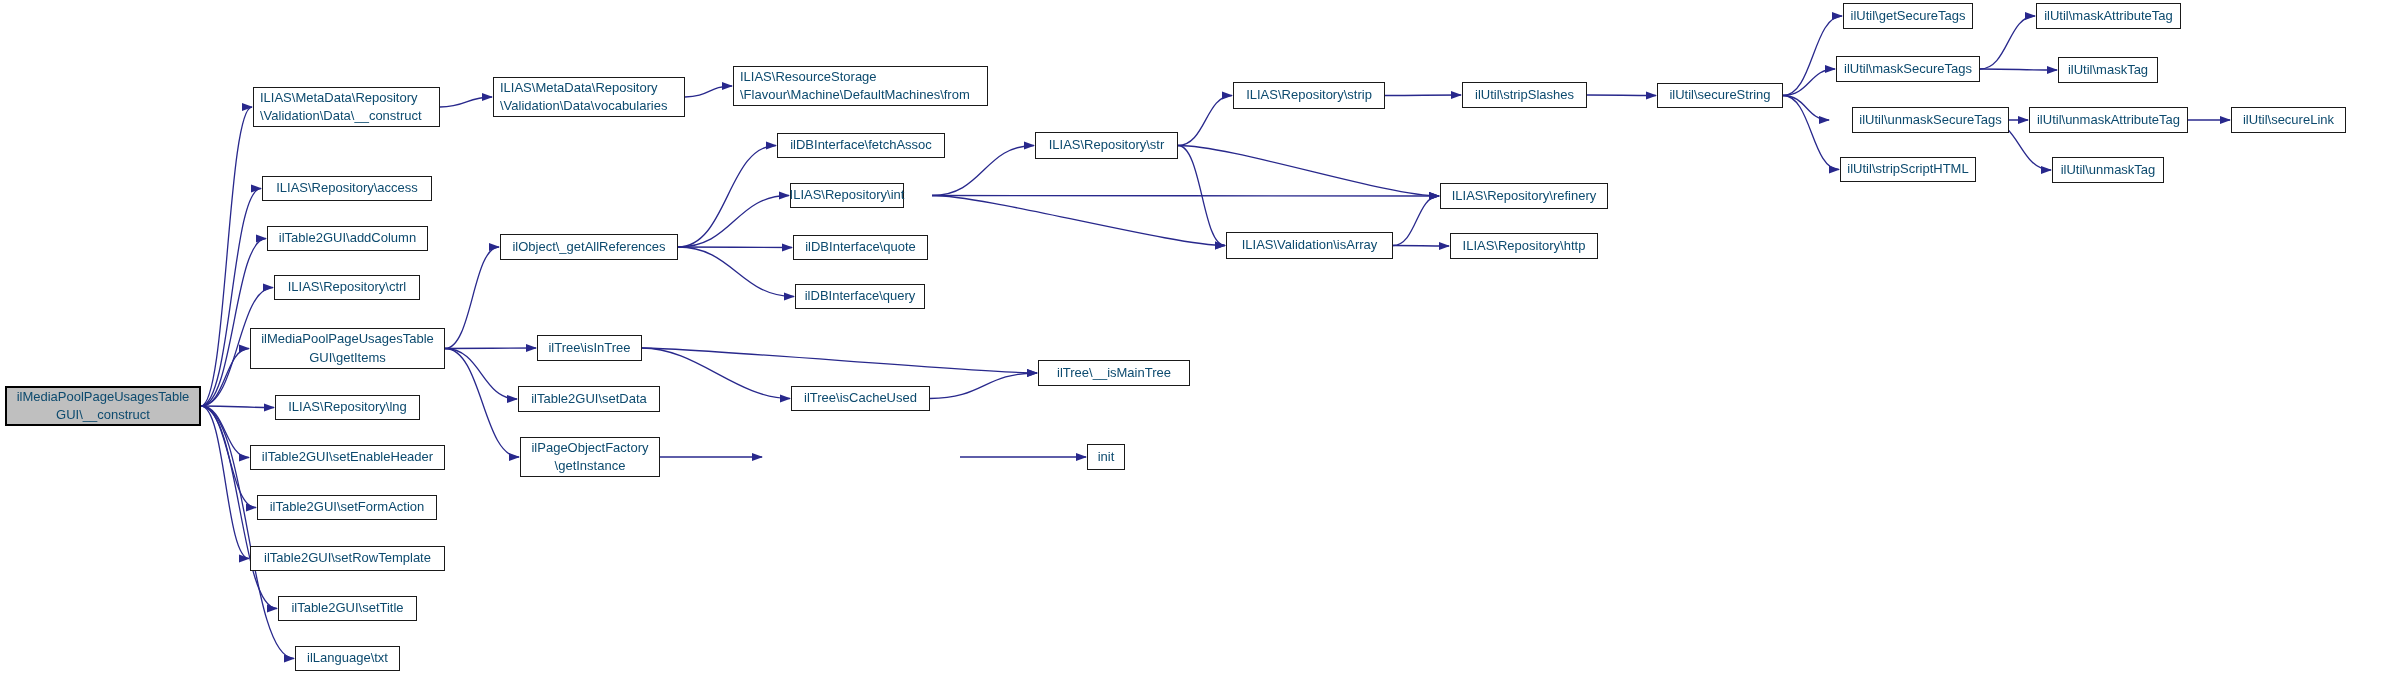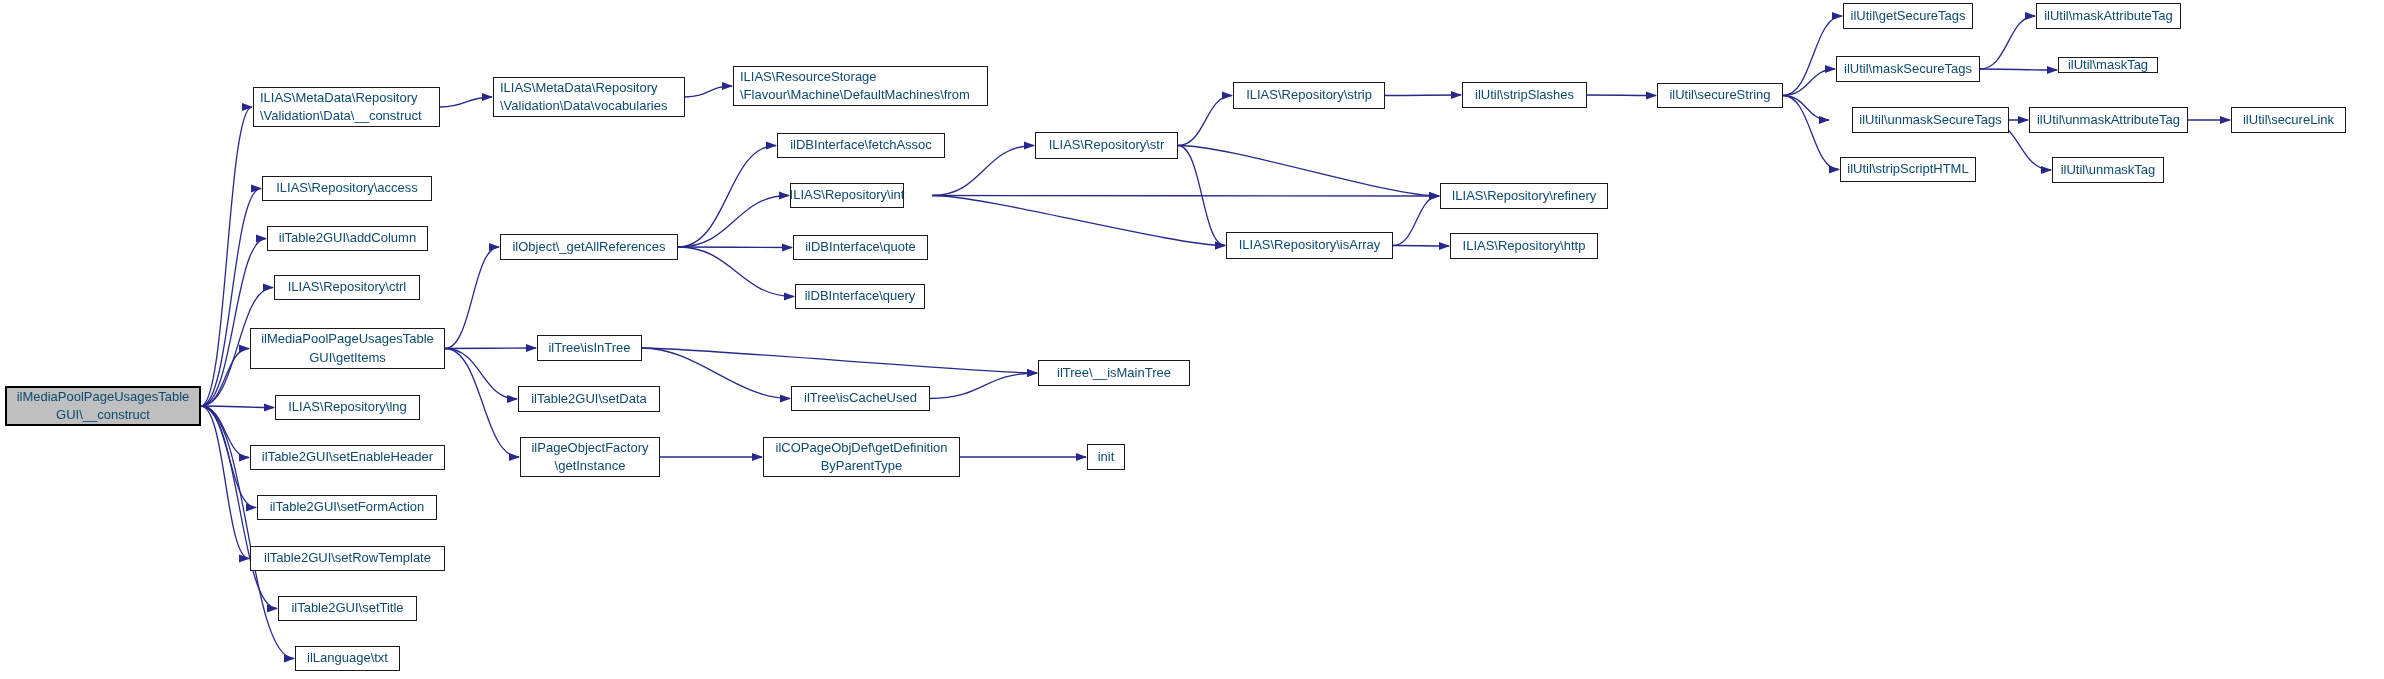--- a/index.html
+++ b/index.html
@@ -113,33 +113,31 @@
     <div class="node" style="left: 518px; top: 386px; width: 142px; height: 26px;">ilTable2GUI\setData</div>
     <div class="node" style="left: 520px; top: 437px; width: 140px; height: 40px;">ilPageObjectFactory
 \getInstance</div>
     <div class="node align-left" style="left: 733px; top: 66px; width: 255px; height: 40px;">ILIAS\ResourceStorage
 \Flavour\Machine\DefaultMachines\from</div>
     <div class="node" style="left: 777px; top: 133px; width: 168px; height: 25px;">ilDBInterface\fetchAssoc</div>
     <div class="node" style="left: 790px; top: 183px; width: 114px; height: 25px;">ILIAS\Repository\int</div>
     <div class="node" style="left: 793px; top: 235px; width: 135px; height: 25px;">ilDBInterface\quote</div>
     <div class="node" style="left: 795px; top: 284px; width: 130px; height: 25px;">ilDBInterface\query</div>
     <div class="node" style="left: 791px; top: 386px; width: 139px; height: 25px;">ilTree\isCacheUsed</div>
-    <div class="node" style="left: 763px; top: 437px; width: 197px; height: 40px;">ilCOPageObjDef\getDefinition
-ByParentType</div>
     <div class="node" style="left: 1035px; top: 132px; width: 143px; height: 27px;">ILIAS\Repository\str</div>
     <div class="node" style="left: 1038px; top: 360px; width: 152px; height: 26px;">ilTree\__isMainTree</div>
     <div class="node" style="left: 1087px; top: 444px; width: 38px; height: 26px;">init</div>
-    <div class="node" style="left: 1226px; top: 232px; width: 167px; height: 27px;">ILIAS\Repository\isArray</div>
+    <div class="node" style="left: 1226px; top: 232px; width: 167px; height: 27px;">ILIAS\Validation\isArray</div>
     <div class="node" style="left: 1233px; top: 82px; width: 152px; height: 27px;">ILIAS\Repository\strip</div>
     <div class="node" style="left: 1462px; top: 82px; width: 125px; height: 26px;">ilUtil\stripSlashes</div>
     <div class="node" style="left: 1440px; top: 183px; width: 168px; height: 26px;">ILIAS\Repository\refinery</div>
     <div class="node" style="left: 1450px; top: 233px; width: 148px; height: 26px;">ILIAS\Repository\http</div>
     <div class="node" style="left: 1657px; top: 83px; width: 126px; height: 25px;">ilUtil\secureString</div>
     <div class="node" style="left: 1843px; top: 3px; width: 130px; height: 26px;">ilUtil\getSecureTags</div>
     <div class="node" style="left: 1836px; top: 56px; width: 144px; height: 26px;">ilUtil\maskSecureTags</div>
     <div class="node" style="left: 1830px; top: 107px; width: 157px; height: 26px; margin-left: 22px;">ilUtil\unmaskSecureTags</div>
     <div class="node" style="left: 1840px; top: 157px; width: 136px; height: 25px;">ilUtil\stripScriptHTML</div>
     <div class="node" style="left: 2036px; top: 3px; width: 145px; height: 26px;">ilUtil\maskAttributeTag</div>
-    <div class="node" style="left: 2058px; top: 57px; width: 100px; height: 16px;">ilUtil\maskTag</div>
+    <div class="node" style="left: 2058px; top: 57px; width: 100px; height: 26px;">ilUtil\maskTag</div>
     <div class="node" style="left: 2029px; top: 107px; width: 159px; height: 26px;">ilUtil\unmaskAttributeTag</div>
     <div class="node" style="left: 2052px; top: 157px; width: 112px; height: 26px;">ilUtil\unmaskTag</div>
     <div class="node" style="left: 2231px; top: 107px; width: 115px; height: 26px;">ilUtil\secureLink</div>
   </div>
 
 </body></html>

